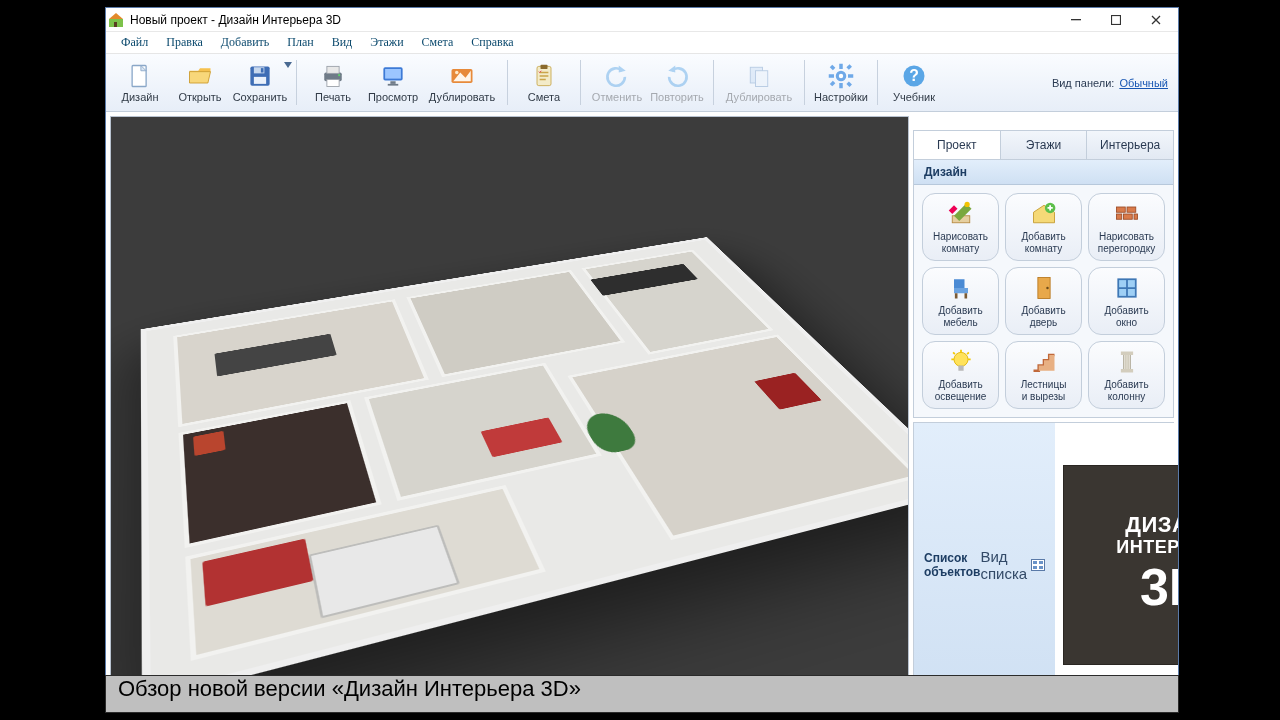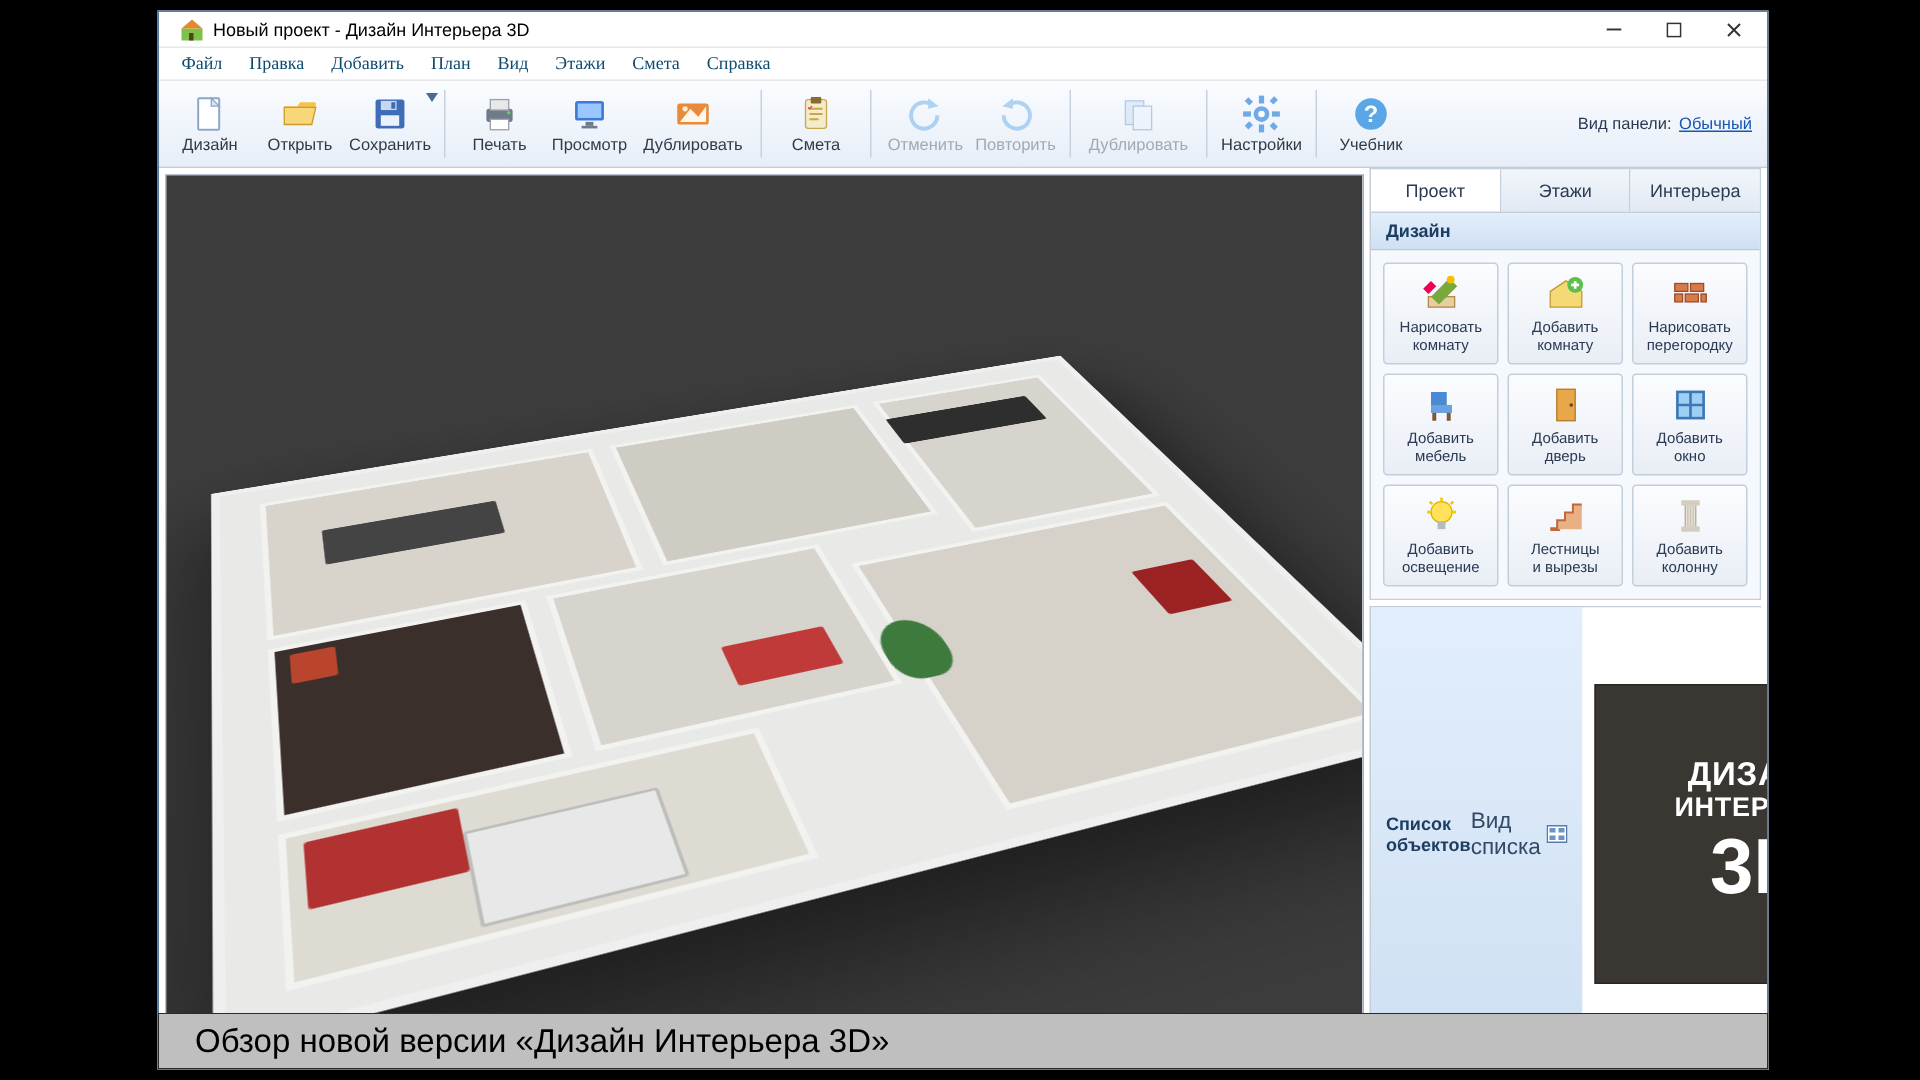--- a/index.html
+++ b/index.html
@@ -1,21 +1,21 @@
 <!DOCTYPE html>
 <html><head>
 <meta charset="utf-8">
 <style>
 * { box-sizing: border-box; margin: 0; padding: 0; }
 html, body { width: 1280px; height: 720px; overflow: hidden; font-family: "Segoe UI", Tahoma, sans-serif; font-size: 12px; background: #000; }
 .stage { width: 1280px; height: 720px; background: #000; display: flex; flex-direction: column; position: relative; }
 .blackbar-top { height: 7px; background: #000; }
 .blackbar-bottom { height: 7px; background:#000; }
 .window { position:absolute; left:105px; top:7px; right:101px; bottom:7px; background:#fff; border:1px solid #5a7aa8; display:flex; flex-direction:column; }
-.titlebar { height:24px; background:#fff; border-bottom:1px solid #e8e8e8; display:flex; align-items:center; padding:0 2px 0 14px; }
+.titlebar { height:24px; background:#fff; border-bottom:1px solid #e8e8e8; display:flex; align-items:center; padding:0 2px 0 2px; }
 .titlebar .app-icon { width:16px; height:16px; margin-right:6px; }
 .titlebar .title { flex:0 0 auto; color:#000; font-size:12px; }
 .titlebar .spacer { flex:1; }
 .winctl { width:40px; height:24px; display:flex; align-items:center; justify-content:center; color:#333; }
 
 .menubar { height:22px; display:flex; align-items:stretch; padding-left:6px; border-bottom:1px solid #e6e6e6; }
 .menuitem { padding:3px 9px; color:#0c4a6e; display:flex; align-items:center;font-family:Liberation Serif, serif; }
 
 .toolbar { height:58px; background:linear-gradient(#fafcff,#e7eef8); border-bottom:1px solid #c3cedb; display:flex; align-items:stretch; padding:2px 6px 2px 4px; }
 .tbgroup { display:flex; align-items:stretch; }
@@ -25,42 +25,42 @@
 .tbutton .tlabel { font-size:11px; color:#313b47; text-align:center; line-height:1; }
 .tbutton.disabled .tlabel { color:#a5a9af; }
 .tbutton.disabled .ticon { opacity:.45; }
 .tbutton.wide { width:78px; }
 .tool-spacer { flex:1; }
 .viewmode { display:flex; align-items:center; gap:5px; font-size:11px; color:#2a3a52; padding-right:4px; }
 .viewmode a { color:#1756b3; text-decoration:underline; }
 
 .body { flex:1; display:flex; overflow:hidden; }
 .viewport { flex:1; background:#3c3c3c; position:relative; margin:4px 0 4px 4px; border:1px solid #b8c2cf; overflow:hidden; }
-.rightpanel { width:261px; background:#fff; display:flex; flex-direction:column; margin:0 4px 4px 4px; }
+.rightpanel { width:261px; background:#fff; display:flex; flex-direction:column; margin:18px 4px 4px 4px; }
 
 .ptabs { display:flex; border:1px solid #c3cedb; border-bottom:none; }
 .ptab { flex:1; text-align:center; padding:7px 4px; background:linear-gradient(#f2f6fb,#e2e9f3); border-right:1px solid #c3cedb; font-size:12px; color:#2a3a52; }
 .ptab:last-child { border-right:none; }
 .ptab.active { background:#fff; font-weight:400; }
 .section { border:1px solid #c3cedb; }
 .sectionhdr { background:linear-gradient(#e2eefb,#cfe0f3); border-bottom:1px solid #b7c8db; padding:5px 10px; font-weight:bold; color:#1d3d63; font-size:12px; display:flex; align-items:center; justify-content:space-between; }
 .grid3 { display:grid; grid-template-columns:repeat(3,1fr); gap:6px; padding:8px; background:#f5f8fc; }
-.dbutton { background:linear-gradient(#fbfcfe,#e9eef6); border:1px solid #c3cedb; border-radius:3px; display:flex; flex-direction:column; align-items:center; justify-content:center; padding:6px 2px; gap:3px; height:68px; }
+.dbutton { background:linear-gradient(#fbfcfe,#e9eef6); border:1px solid #c3cedb; border-radius:13px; display:flex; flex-direction:column; align-items:center; justify-content:center; padding:6px 2px; gap:3px; height:68px; }
 .dbutton .dicon { width:28px; height:28px; display:flex; align-items:center; justify-content:center; }
 .dbutton .dlabel { font-size:10px; color:#2a3a52; text-align:center; line-height:1.15; }
 .listsec { margin-top:4px; border:1px solid #c3cedb; flex:1; display:flex; flex-direction:row; }
 .listhdr { background:linear-gradient(#e2eefb,#cfe0f3); border-bottom:1px solid #b7c8db; padding:5px 10px; font-weight:bold; color:#1d3d63; display:flex; align-items:center; justify-content:space-between; }
 .listhdr .hint { font-weight:normal; font-size:15px; color:#334a67; display:flex; align-items:center; gap:4px; }
 .adbox { flex:1; display:flex; align-items:center; justify-content:center; background:#fff; padding:8px; }
 .ad { width:220px; height:200px; background:#3a3631; color:#fff; display:flex; flex-direction:column; align-items:center; justify-content:center; font-weight:800; text-align:center; line-height:1.1; border:1px solid #2a2622; }
 .ad .l1 { font-size:22px; letter-spacing:.5px; }
 .ad .l2 { font-size:18px; letter-spacing:.5px; }
 .ad .l3 { font-size:52px; margin-top:2px; }
 
-.caption { position:absolute; left:105px; right:101px; bottom:7px; height:38px; background:#bfbfbf; border:1px solid #2b2b2b; display:flex; align-items:center; padding:0 24px; }
+.caption { position:absolute; left:105px; right:101px; bottom:7px; height:38px; background:#bfbfbf; border:1px solid #2b2b2b; display:flex; align-items:flex-start; padding:0 12px; }
 .caption span { font-size:22px; color:#000; }
 
 .floorplan { position:absolute; inset:0; }
 .fp-base { position:absolute; left:6%; top:6%; right:6%; bottom:10%; background:#e9e9e7; transform:perspective(900px) rotateX(52deg) rotateZ(-18deg); box-shadow:0 40px 80px rgba(0,0,0,.55); border:6px solid #efefef; }
 .fp-room { position:absolute; background:#d6d4cd; border:4px solid #f2f2f0; }
 .fp-r1{ left:4%; top:4%; width:36%; height:34%; background:#d8d4cc;}
 .fp-r2{ left:42%; top:4%; width:30%; height:34%; background:#cfccc4;}
 .fp-r3{ left:74%; top:4%; width:22%; height:40%;}
 .fp-r4{ left:4%; top:40%; width:24%; height:32%; background:#3b2f2c;}
 .fp-r5{ left:4%; top:74%; width:40%; height:22%; background:#dedbd3;}

